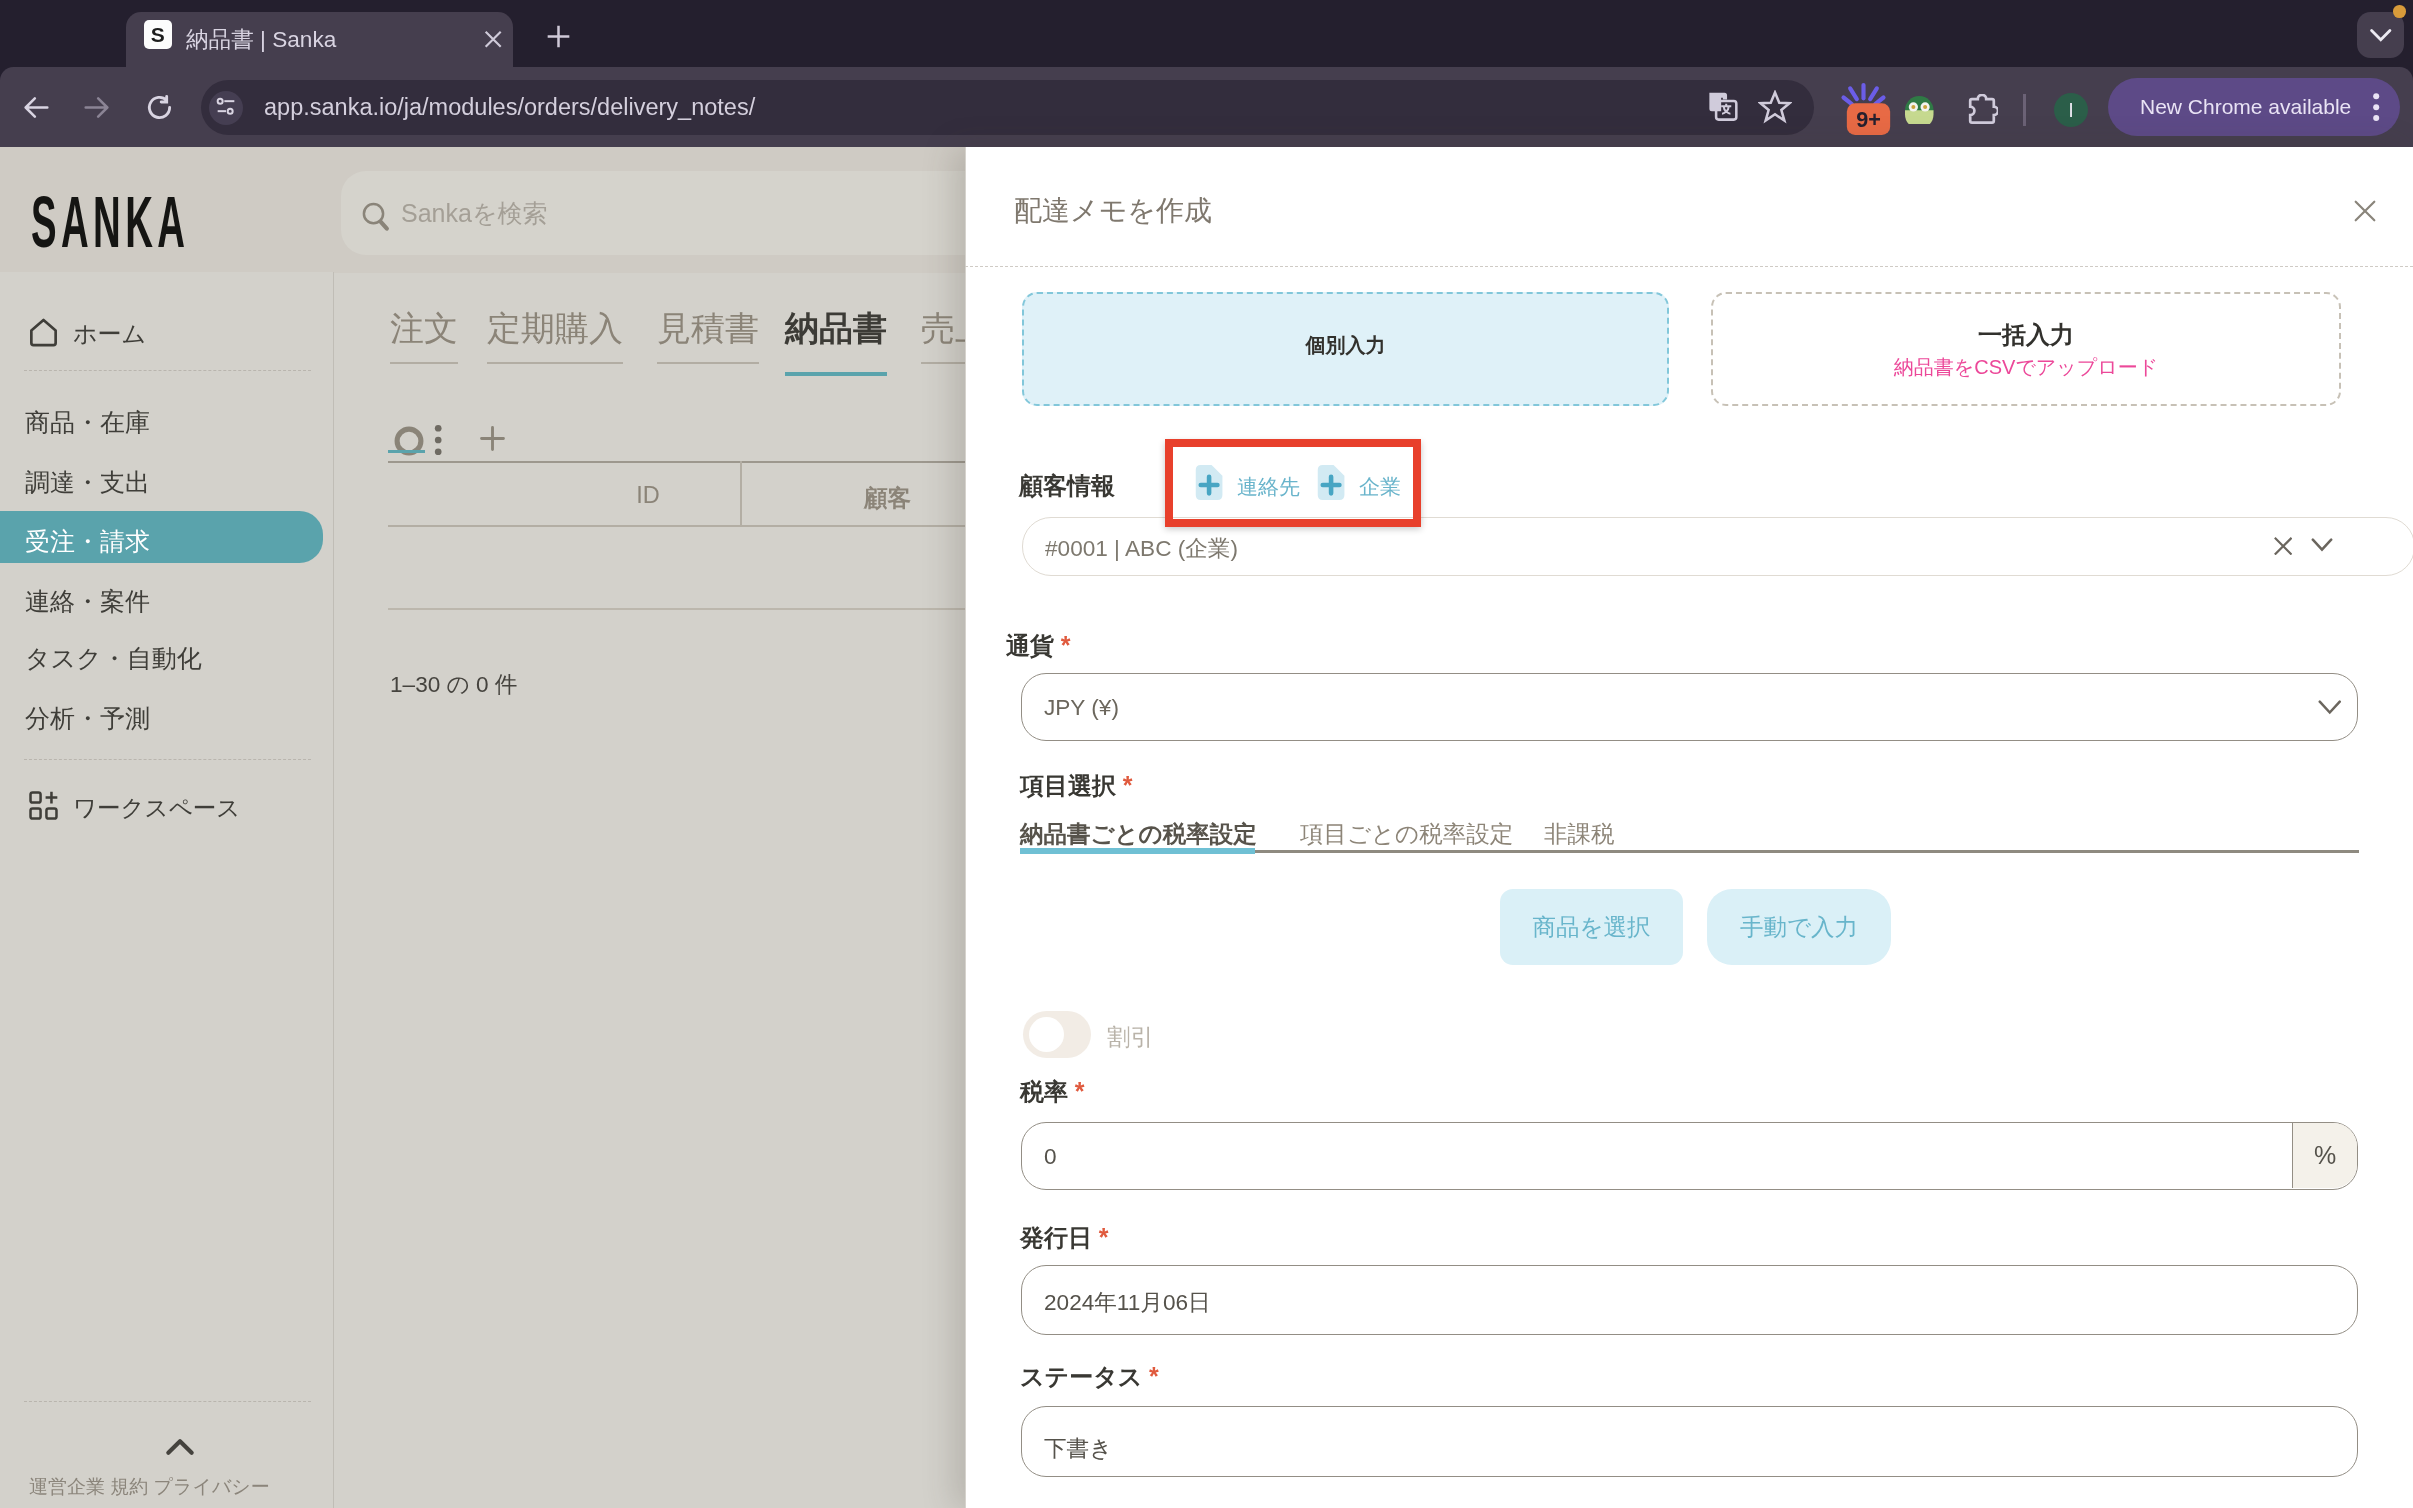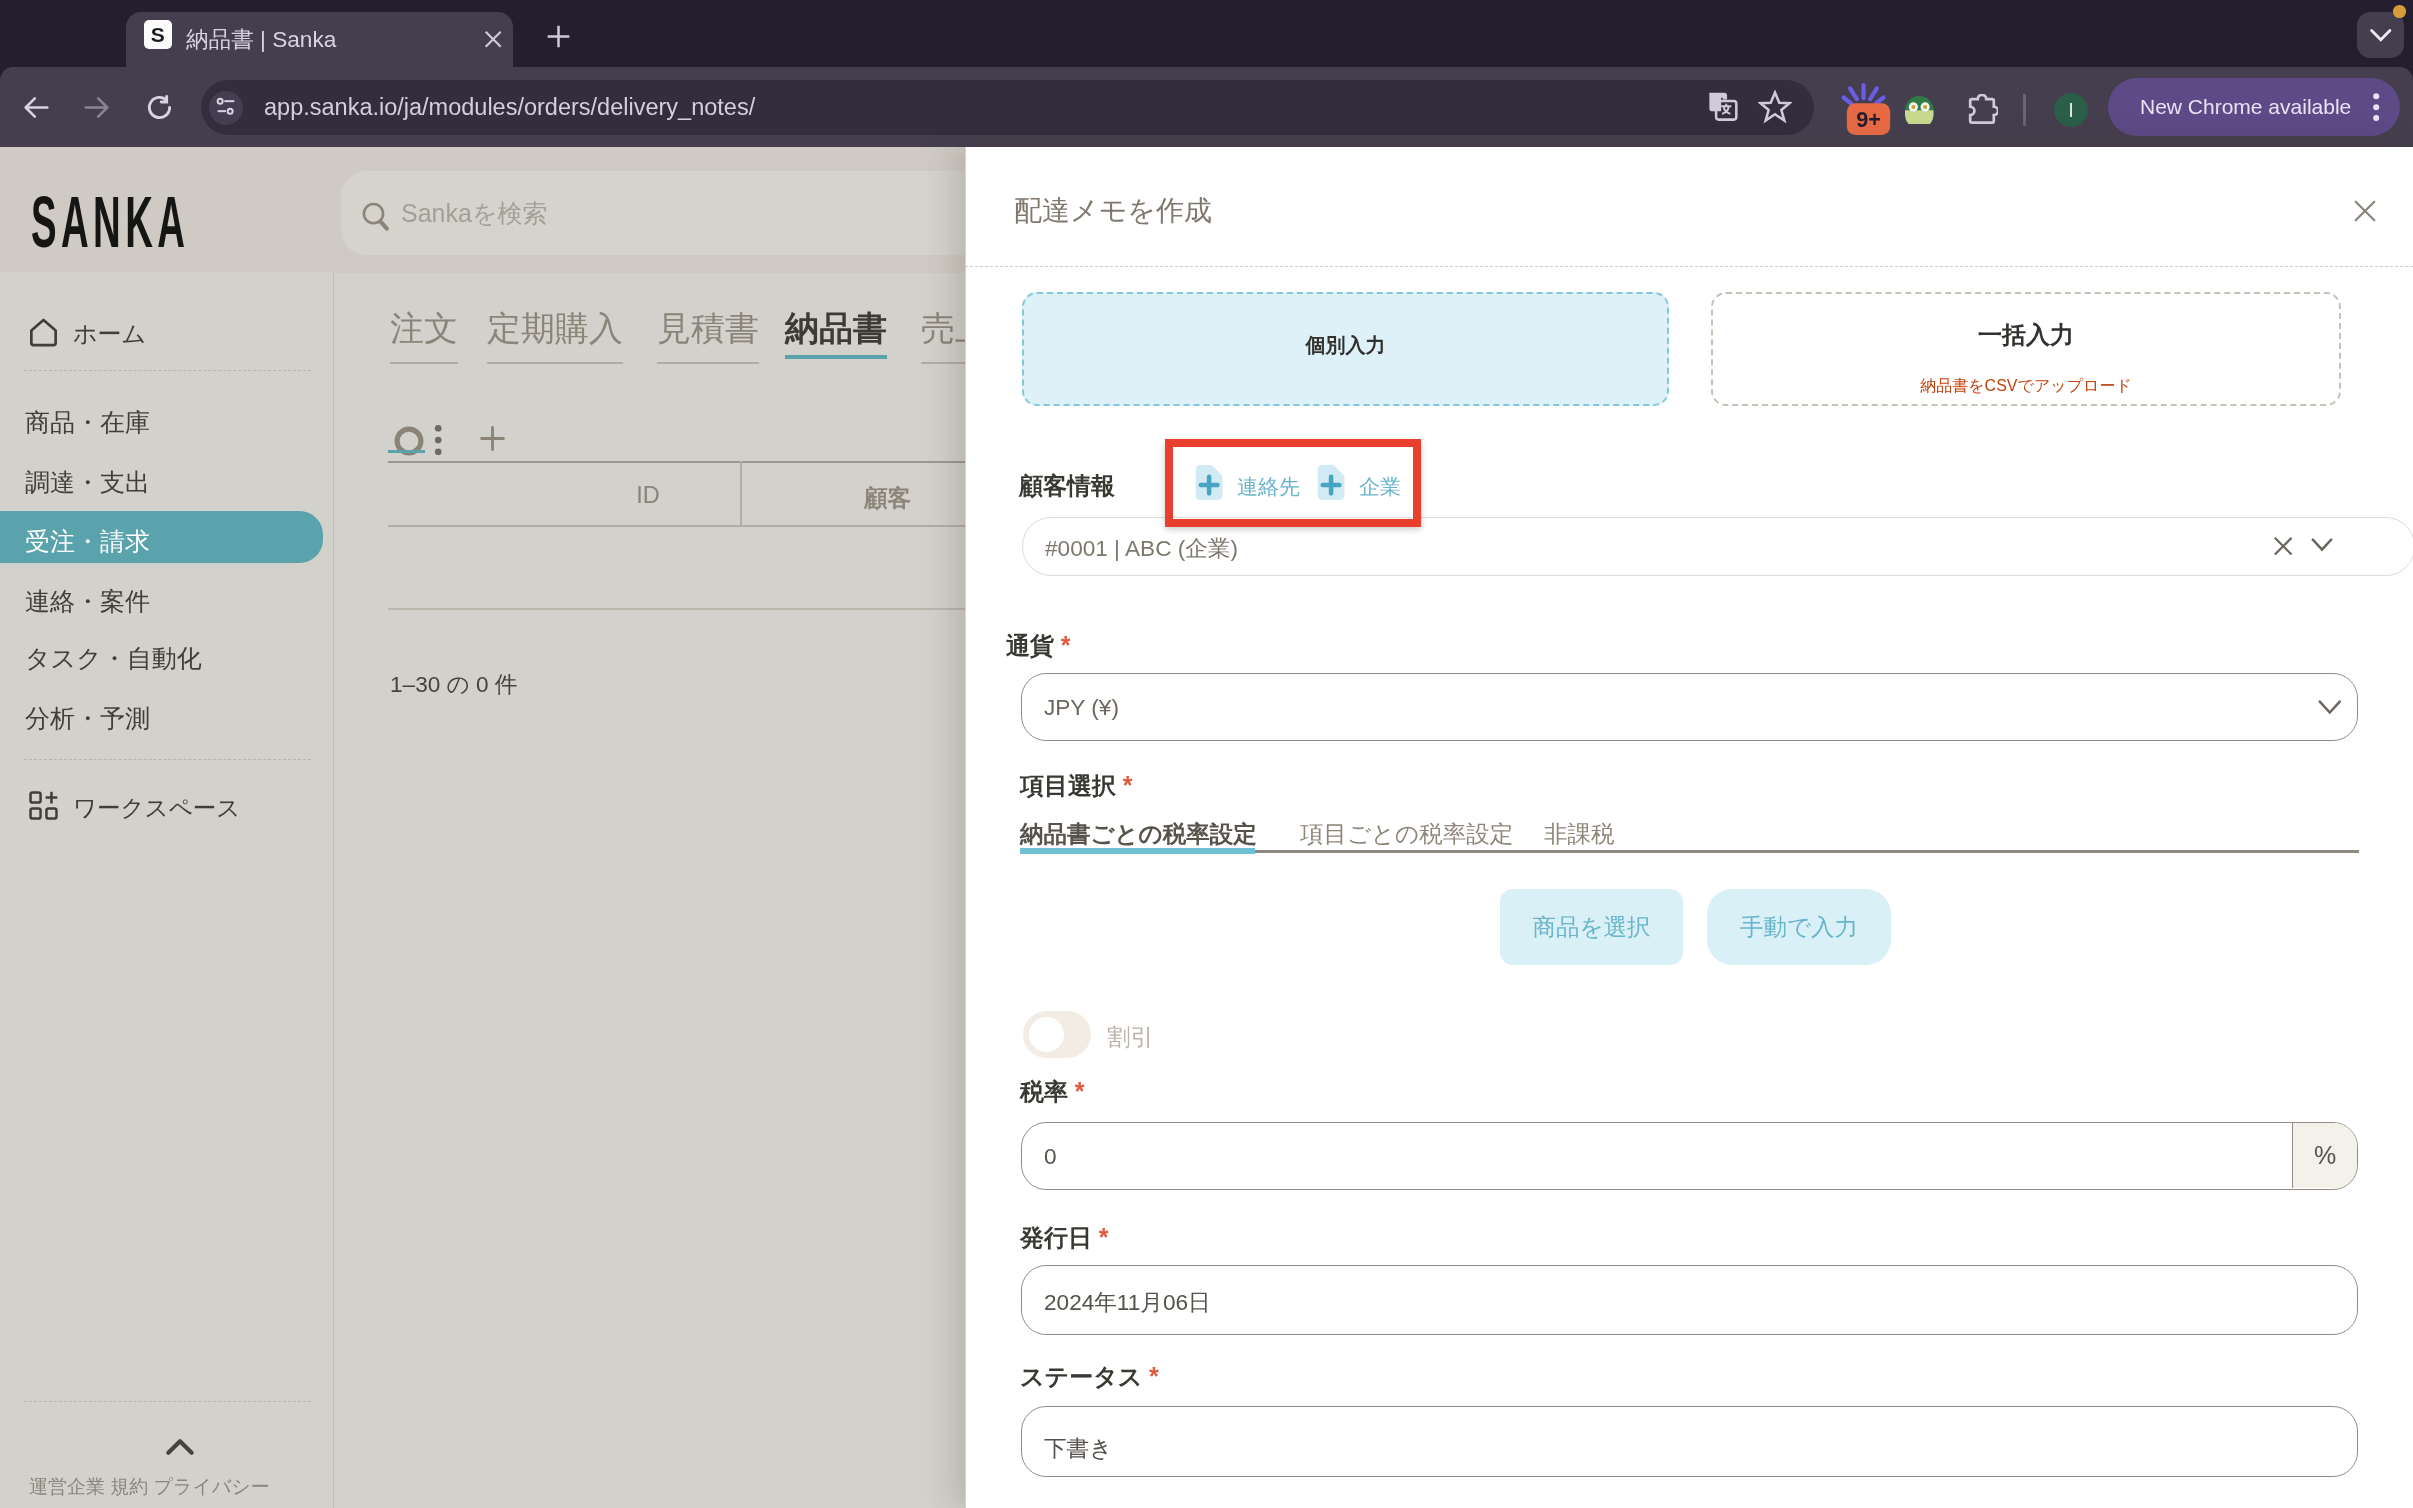--- a/index.html
+++ b/index.html
@@ -162,21 +162,21 @@
   <svg class="abs" style="left:165px;top:1165px" width="30" height="20" viewBox="0 0 36 24">
       <path d="M4 19 L18 5 L32 19" fill="none" stroke="#45433e" stroke-width="5" stroke-linecap="round" stroke-linejoin="round"></path>
     </svg>
   <div class="navitem" style="left:29px;top:1202px;font-size:19px;color:#8b857b">運営企業 規約 プライバシー</div>
 </div>
 
 <div class="abs" id="main" style="left:334px;top:272px;width:632px;height:1236px;overflow:hidden">
   <div class="tab1" style="left:56px;top:34px;color:#8b8478;border-bottom:2.5px solid #b2ada3;padding-bottom:10px">注文</div>
   <div class="tab1" style="left:153px;top:34px;border-bottom:2.5px solid #b2ada3;padding-bottom:10px">定期購入</div>
   <div class="tab1" style="left:323px;top:34px;border-bottom:2.5px solid #b2ada3;padding-bottom:10px">見積書</div>
-  <div class="tab1" style="left:451px;top:34px;color:#3c3b36;font-weight:bold;border-bottom:4.2px solid #5aa3ac;padding-bottom:3px">納品書</div>
+  <div class="tab1" style="left:451px;top:34px;color:#3c3b36;font-weight:bold;border-bottom:4.2px solid #5aa3ac;padding-bottom:20px">納品書</div>
   <div class="tab1" style="left:587px;top:34px;border-bottom:2.5px solid #b2ada3;padding-bottom:10px">売上請求書</div>
   <svg class="abs" style="left:58px;top:152px" width="34" height="34" viewBox="0 0 40 40">
       <circle cx="20" cy="20" r="14" fill="none" stroke="#8a8478" stroke-width="6"></circle>
     </svg>
   <div class="abs" style="left:54px;top:178px;width:37px;height:3.4px;background:#5aa3ac"></div>
   <svg class="abs" style="left:100px;top:151px" width="8.4" height="34" viewBox="0 0 10 40">
       <g fill="#6e6a62">
         <circle cx="5" cy="6" r="4"></circle>
         <circle cx="5" cy="20" r="4"></circle>
         <circle cx="5" cy="34" r="4"></circle>
@@ -199,21 +199,21 @@
   <div class="ptext" style="left:49px;top:45px;font-size:28px;color:#7f786e">配達メモを作成</div>
   <svg class="abs" style="left:1389px;top:53px" width="22" height="22" viewBox="0 0 26 26">
       <path d="M2 2 L24 24 M24 2 L2 24" stroke="#8a857b" stroke-width="2.6" stroke-linecap="round"></path>
     </svg>
   <div class="abs" style="left:0;top:119px;width:1448px;border-top:1.7px dashed #cfcbc5"></div>
   <div class="abs" style="left:57px;top:145px;width:647px;height:114px;border:2.1px dashed #82c7da;border-radius:15px;background:#dff1f8;text-align:center">
     <div style="margin-top:38px;font-size:20px;font-weight:bold;color:#32312d">個別入力</div>
   </div>
   <div class="abs" style="left:746px;top:145px;width:630px;height:114px;border:2.1px dashed #c7c1b6;border-radius:15px;background:#ffffff;text-align:center">
     <div style="margin-top:25px;font-size:24px;font-weight:bold;color:#32312d">一括入力</div>
-    <div style="margin-top:25px;font-size:16px;color:#c2410c">納品書をCSVでアップロード</div>
+    <div style="margin-top:3px;font-size:20px;color:#ec4899">納品書をCSVでアップロード</div>
   </div>
   <div class="plabel" style="left:54px;top:323px">顧客情報</div>
 
   <svg class="abs" style="left:230px;top:318px" width="29" height="35" viewBox="0 0 33 42">
       <path d="M0 6 Q0 0 6 0 H19 L32 13 V36 Q32 42 26 42 H6 Q0 42 0 36 Z" fill="#d2eaf3"></path>
       <path d="M16 14 V34 M6 24 H26" stroke="#47a5c3" stroke-width="5.5" stroke-linecap="round"></path>
     </svg>
   <div class="ptext" style="left:272px;top:326px;color:#69b4cb;font-size:21px">連絡先</div>
   <svg class="abs" style="left:352px;top:318px" width="29" height="35" viewBox="0 0 33 42">
       <path d="M0 6 Q0 0 6 0 H19 L32 13 V36 Q32 42 26 42 H6 Q0 42 0 36 Z" fill="#d2eaf3"></path>

